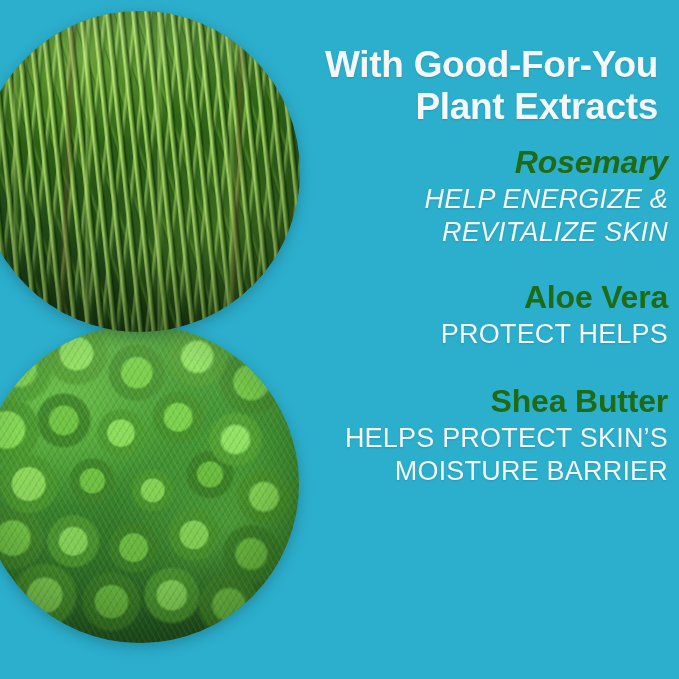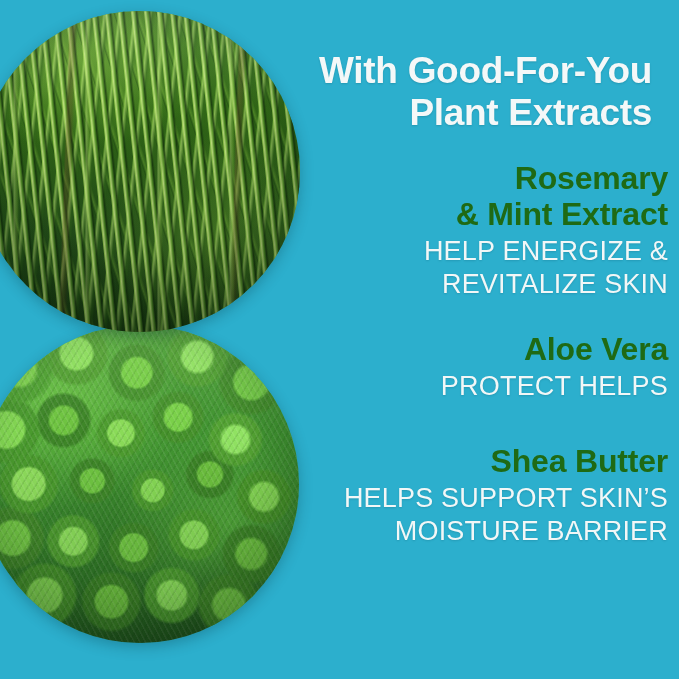--- a/index.html
+++ b/index.html
@@ -138,35 +138,35 @@
   
   #text-column {
     position: absolute;
     right: 11px;
     top: 0;
     width: 430px;
     z-index: 5;
     text-align: right;
   }
   #poster-title {
-    margin: 16px;
+    margin: 10px;
     padding-top: 34px;
     color: #f4f8f8;
     font-size: 37px;
     font-weight: bold;
     line-height: 42px;
     letter-spacing: -0.3px;
     text-shadow: 0 1px 2px rgba(0,60,75,.20);
   }
   #poster-title .line { display: block; }
 
   .benefit { margin-top: 22px; }
-  #benefit-0 { margin-top: 26px; }
+  #benefit-0 { margin-top: 16px; font-style: italic; }
   #benefit-1 { margin-top: 30px; }
-  #benefit-2 { margin-top: 40px; }
+  #benefit-2 { margin-top: 32px; }
 
   .benefit-heading {
     margin: 0;
     color: #1f6a14;
     font-size: 32px;
     font-weight: bold;
     line-height: 36px;
     letter-spacing: -0.2px;
   }
   .benefit-heading .line { display: block; }
@@ -203,21 +203,20 @@
   <div id="text-column">
 
     <h1 id="poster-title">
       <span class="line">With Good-For-You</span>
       <span class="line">Plant Extracts</span>
     </h1>
 
     <div class="benefit" id="benefit-0">
       <h2 class="benefit-heading">
         <span class="line">Rosemary</span>
-        <span class="line">&amp; Mint Extract</span>
       </h2>
       <p class="benefit-desc">
         <span class="line">HELP ENERGIZE &amp;</span>
         <span class="line">REVITALIZE SKIN</span>
       </p>
     </div>
 
     <div class="benefit" id="benefit-1">
       <h2 class="benefit-heading">
         <span class="line">Aloe Vera</span>
@@ -225,19 +224,19 @@
       <p class="benefit-desc">
         <span class="line">PROTECT HELPS</span>
       </p>
     </div>
 
     <div class="benefit" id="benefit-2">
       <h2 class="benefit-heading">
         <span class="line">Shea Butter</span>
       </h2>
       <p class="benefit-desc">
-        <span class="line">HELPS SUPPORT SKIN’S</span>
+        <span class="line">HELPS PROTECT SKIN’S</span>
         <span class="line">MOISTURE BARRIER</span>
       </p>
     </div>
 
   </div>
 </div>
 
 </body></html>

